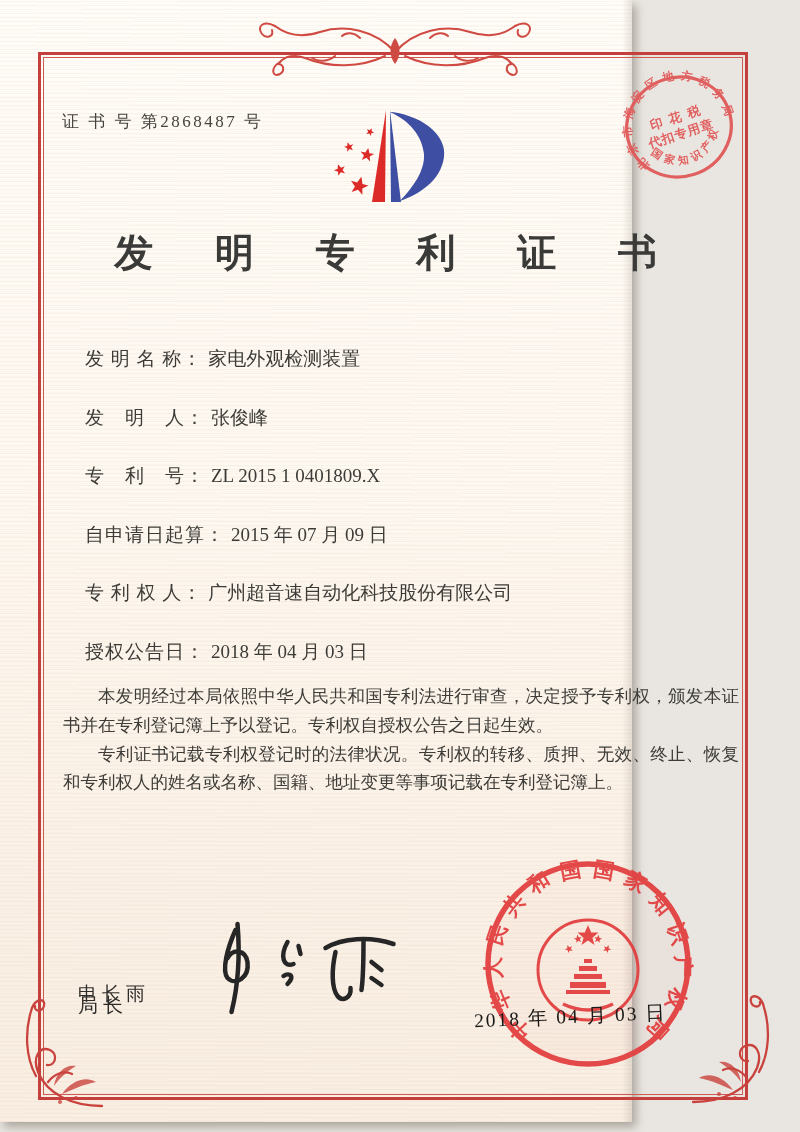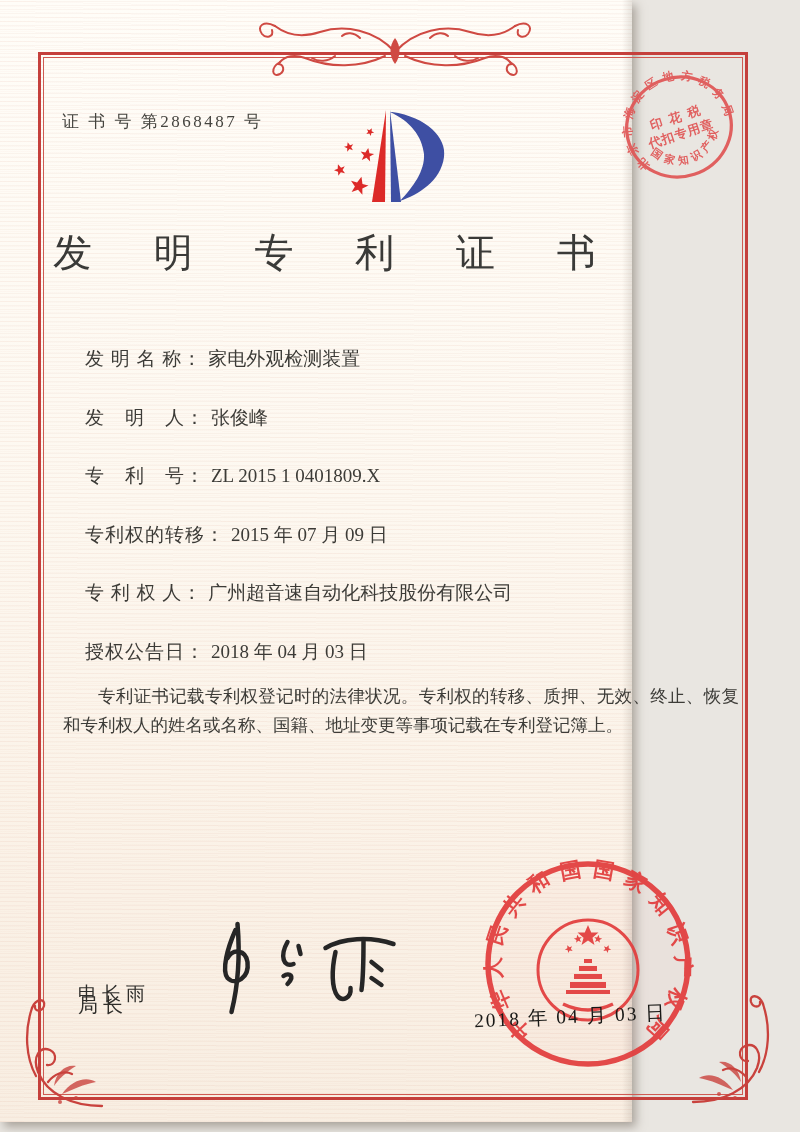--- a/index.html
+++ b/index.html
@@ -29,21 +29,21 @@
     position:absolute;inset:2px;border:1px solid #cf5a52;
   }
   .cert-no{
     position:absolute;left:62px;top:110px;
     font-size:17px;letter-spacing:2.5px;color:#45443f;
   }
   .logo{position:absolute;left:313px;top:94px;width:176px;height:126px;}
   .stamp{position:absolute;left:604px;top:52px;width:150px;height:150px;opacity:.92;}
   .title{
     position:absolute;left:40px;top:226px;width:704px;
-    text-align:left;font-size:39px;font-weight:400;color:#3a3a38;
+    text-align:center;font-size:39px;font-weight:700;color:#3a3a38;
     letter-spacing:26px;padding-left:13px;box-sizing:border-box;
   }
   .fields{position:absolute;left:65px;top:0;width:640px;}
   .field-row{position:absolute;left:0;font-size:19px;color:#3c3b37;white-space:nowrap;}
   .field-row .lbl{letter-spacing:1px;margin-left:20px;}
   .field-row .val{margin-left:6px;}
   .f0{top:346px}.f1{top:405px}.f2{top:463px}.f3{top:522px}.f4{top:580px}.f5{top:639px}
   .bodytext{
     position:absolute;left:63px;top:682px;width:676px;
     font-size:17.5px;line-height:28.8px;color:#3d3c38;
@@ -177,31 +177,32 @@
     <div class="field-row f0">
       <span class="lbl">发 明 名 称：</span><span class="val">家电外观检测装置</span>
     </div>
     <div class="field-row f1">
       <span class="lbl">发　明　人：</span><span class="val">张俊峰</span>
     </div>
     <div class="field-row f2">
       <span class="lbl">专　利　号：</span><span class="val">ZL 2015 1 0401809.X</span>
     </div>
     <div class="field-row f3">
-      <span class="lbl">专利权的转移：</span><span class="val">2015 年 07 月 09 日</span>
+      <span class="lbl">自申请日起算：</span><span class="val">2015 年 07 月 09 日</span>
     </div>
     <div class="field-row f4">
       <span class="lbl">专 利 权 人：</span><span class="val">广州超音速自动化科技股份有限公司</span>
     </div>
     <div class="field-row f5">
       <span class="lbl">授权公告日：</span><span class="val">2018 年 04 月 03 日</span>
     </div>
   </div>
 
   <div class="bodytext">
+    <p>本发明经过本局依照中华人民共和国专利法进行审查，决定授予专利权，颁发本证书并在专利登记簿上予以登记。专利权自授权公告之日起生效。</p>
     <p>专利证书记载专利权登记时的法律状况。专利权的转移、质押、无效、终止、恢复和专利权人的姓名或名称、国籍、地址变更等事项记载在专利登记簿上。</p>
   </div>
 
   <div class="sig-title">局长</div>
   <div class="sig-name">申长雨</div>
 
   <svg class="sig-script" viewBox="0 0 220 100">
     <g stroke="#262626" stroke-width="4.5" fill="none" stroke-linecap="round" stroke-linejoin="round">
       <path d="M38,12 C30,30 24,52 30,60 C38,68 52,60 50,44 C48,32 36,30 30,40"></path>
       <path d="M40,6 C42,30 42,62 34,94"></path>

